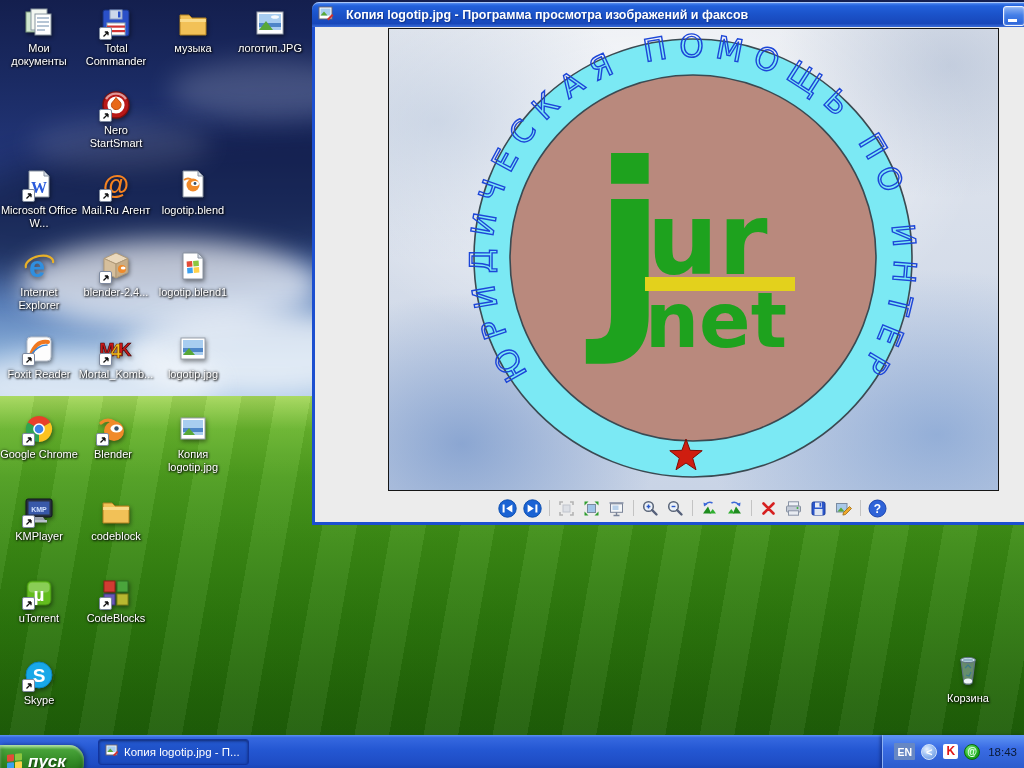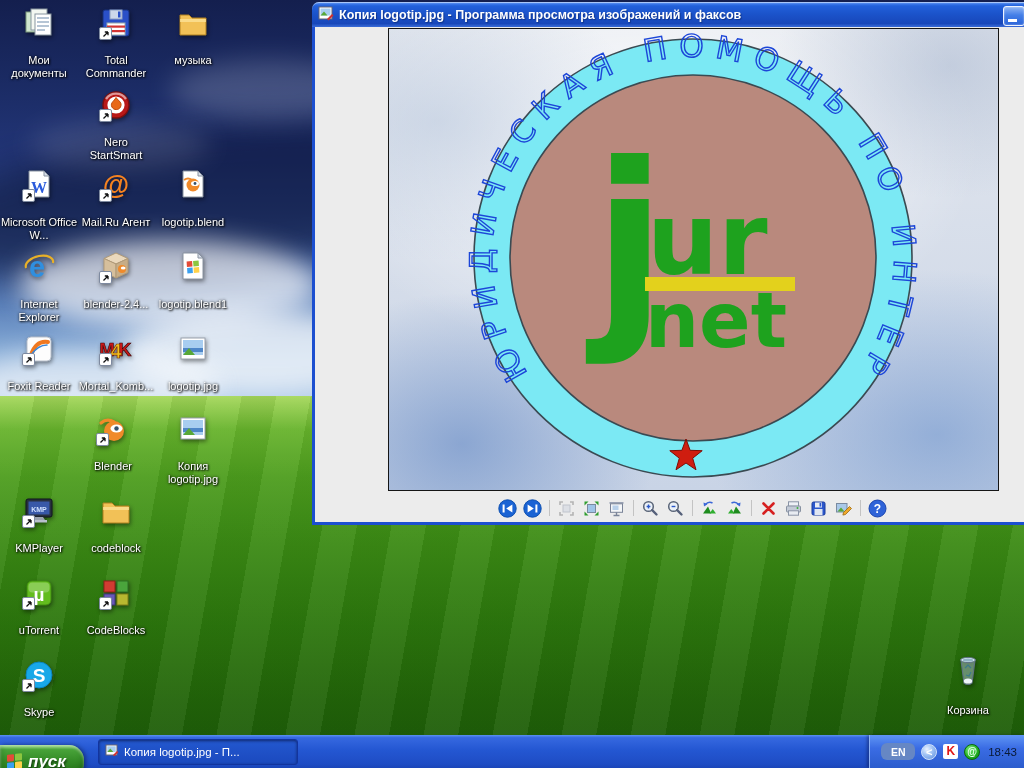--- a/index.html
+++ b/index.html
@@ -12,31 +12,31 @@
   .cloud{position:absolute;border-radius:50%;filter:blur(13px);background:rgba(255,255,255,.8);}
   .darkarc{position:absolute;left:-80px;top:128px;width:560px;height:150px;border-radius:50%;
     background:rgba(10,16,50,.55);filter:blur(18px);transform:rotate(-7deg);}
   .grass{position:absolute;left:0;top:396px;width:1024px;height:372px;background:
     repeating-linear-gradient(100deg,rgba(255,255,255,.05) 0 34px,rgba(0,30,0,.06) 34px 68px),
     linear-gradient(180deg,#a6d85c 0%,#67b32c 9%,#4d9d1e 22%,#3b8a14 40%,#2c760d 62%,#226409 82%,#1c5808 100%);}
   
   .dicon{position:absolute;width:78px;display:flex;flex-direction:column;align-items:center;cursor:pointer;}
   .ig{width:34px;height:34px;position:relative;display:flex;align-items:center;justify-content:center;
       filter:drop-shadow(1px 2px 2px rgba(0,0,0,.45));}
-  .lbl{margin-top:14px;font-size:11px;line-height:13px;color:#fff;text-align:center;
+  .lbl{margin-top:2px;font-size:11px;line-height:13px;color:#fff;text-align:center;
       text-shadow:1px 1px 2px #000,0 0 3px rgba(0,0,0,.9);max-width:82px;}
   .sc{position:absolute;left:0;bottom:0;width:11px;height:11px;background:#fff;
       border:1px solid #7e8aa0;border-radius:2px;display:flex;align-items:center;justify-content:center;}
   
   .window{position:absolute;left:312px;top:2px;width:760px;height:523px;}
   .tbar{position:absolute;left:0;top:0;right:0;height:25px;border-radius:7px 7px 0 0;
     background:linear-gradient(180deg,#82aef6 0%,#3a77e8 8%,#2260da 16%,#1b53ca 48%,#1847ba 86%,#3useless 100%);
     background:linear-gradient(180deg,#82aef6 0%,#3a77e8 8%,#2260da 16%,#1b53ca 48%,#1847ba 86%,#3a6cd8 100%);
     display:flex;align-items:center;padding:0 6px;box-shadow:inset 0 1px 0 rgba(255,255,255,.4);}
-  .ttl{color:#fff;font-weight:bold;font-size:12.5px;margin-left:5px;white-space:nowrap;
+  .ttl{color:#fff;font-weight:bold;font-size:12.5px;margin-left:12px;white-space:nowrap;
     text-shadow:1px 1px 1px #10358c;}
   .minbtn{position:absolute;left:691px;top:4px;width:20px;height:18px;border-radius:3px;
     border:1px solid #eef3ff;background:linear-gradient(180deg,#8fb4f4 0%,#447fe8 45%,#2a63d8 100%);
     box-shadow:inset 0 0 2px rgba(255,255,255,.6);}
   .minbtn i{position:absolute;left:4px;bottom:3px;width:9px;height:3px;background:#fff;}
   .wbody{position:absolute;top:25px;left:0;right:0;bottom:0;background:#ececec;
     border-left:3px solid #1c4fd0;border-right:3px solid #1c4fd0;border-bottom:3px solid #1c4fd0;}
   .photo{position:absolute;left:73px;top:1px;width:609px;height:461px;border:1px solid #151515;
     background:
      radial-gradient(270px 210px at 12% 90%,rgba(104,140,198,.65),rgba(104,140,198,0) 72%),
@@ -52,29 +52,29 @@
   
   .taskbar{position:absolute;left:0;top:735px;width:1024px;height:33px;
     background:linear-gradient(180deg,#5a92f2 0%,#3668e0 8%,#2457d2 45%,#1e4cc4 88%,#1a45b8 100%);}
   .start{position:absolute;left:0;top:10px;width:84px;height:33px;border-radius:0 15px 15px 0;cursor:pointer;
     background:linear-gradient(180deg,#7fd06a 0%,#48a339 14%,#338a26 50%,#27771a 82%,#1e650f 100%);
     box-shadow:inset 0 2px 3px rgba(255,255,255,.45),inset 0 -4px 6px rgba(0,45,0,.4),2px 0 4px rgba(0,0,20,.4);
     display:flex;align-items:center;gap:6px;padding:0 14px 0 7px;box-sizing:border-box;}
   .stxt{color:#fff;font-weight:bold;font-style:italic;font-size:17px;text-shadow:1px 2px 2px rgba(0,0,0,.55);}
   .flag{display:grid;grid-template-columns:7px 7px;grid-template-rows:7px 7px;gap:1px;transform:skewY(-6deg);}
   .flag b{border-radius:1px;}
-  .taskbtn{position:absolute;left:98px;top:4px;width:200px;height:26px;border-radius:3px;cursor:pointer;
+  .taskbtn{position:absolute;left:98px;top:4px;width:151px;height:26px;border-radius:3px;cursor:pointer;
     background:linear-gradient(180deg,#2358cf,#1b49be);border:1px solid #12349e;box-sizing:border-box;
     box-shadow:inset 0 1px 3px rgba(0,0,30,.55);display:flex;align-items:center;gap:5px;padding:0 6px;}
   .ttxt{color:#fff;font-size:11.5px;white-space:nowrap;overflow:hidden;text-overflow:ellipsis;}
   .tray{position:absolute;right:0;top:0;height:33px;display:flex;align-items:center;gap:6px;
     padding:0 7px 0 11px;background:linear-gradient(180deg,#5f95f4 0%,#3a6ce4 40%,#2b5ccd 100%);
     border-left:1px solid #8fb2f4;box-shadow:-2px 0 3px rgba(0,0,40,.35);}
-  .lang{width:34px;height:17px;background:#6687c4;color:#fff;font-size:10.5px;font-weight:bold;
-    display:flex;align-items:center;justify-content:center;border-radius:6px;}
+  .lang{width:21px;height:17px;background:#6687c4;color:#fff;font-size:10.5px;font-weight:bold;
+    display:flex;align-items:center;justify-content:center;border-radius:1px;}
   .chev{width:16px;height:16px;border-radius:50%;color:#fff;font-weight:bold;font-size:11px;
     background:radial-gradient(circle at 35% 30%,#eaf3ff,#9dc0f4 45%,#5e8ede);border:1px solid #cfe0fa;
     display:flex;align-items:center;justify-content:center;box-sizing:border-box;}
   .kasp{width:15px;height:15px;background:#fff;border-radius:2px;color:#e01818;font-weight:900;
     font-size:12px;line-height:15px;text-align:center;}
   .magent{width:16px;height:16px;border-radius:50%;color:#eafff0;font-weight:bold;font-size:10px;
     background:radial-gradient(circle at 35% 30%,#7fe87f,#22b422 55%,#0d7d0d);border:1px solid #0a6a0a;
     display:flex;align-items:center;justify-content:center;box-sizing:border-box;}
   .clock{color:#0a1a35;font-size:11.5px;margin-left:2px;}
 </style>
@@ -126,20 +126,32 @@
   <div class="dicon" style="left:154px;top:6px">
     <div class="ig">
         <svg width="34" height="34">
       <path d="M4 9h9l3 3h14v17H4z" fill="#f2c157" stroke="#b08020"></path>
       <path d="M4 13h26v3H4z" fill="#fbe196" opacity=".8"></path>
         </svg>
       </div>
     <div class="lbl">музыка</div>
   </div>
 
+  <div class="dicon" style="left:231px;top:6px">
+    <div class="ig">
+        <svg width="34" height="34">
+      <rect x="4" y="6" width="26" height="22" fill="#fff" stroke="#9aa2ae"></rect>
+      <rect x="6" y="8" width="22" height="16" fill="#a8cdf0"></rect>
+      <rect x="6" y="17" width="22" height="4" fill="#4f86c8"></rect>
+      <path d="M6 24 L13 15 L20 24 Z" fill="#58a838"></path>
+      <ellipse cx="22" cy="11" rx="4" ry="1.8" fill="#fff" opacity=".9"></ellipse>
+        </svg>
+      </div>
+    <div class="lbl">логотип.JPG</div>
+  </div>
 
 
   <div class="dicon" style="left:77px;top:88px">
     <div class="ig">
         <svg width="34" height="34">
       <circle cx="17" cy="17" r="13" fill="#b81818" stroke="#7d0e0e" stroke-width="1.4"></circle>
       <circle cx="17" cy="17" r="8.6" fill="#fff"></circle>
       <path d="M17 9.5c3 4 6.5 5 4.5 9.5c-1.5 3.4-7 3.4-8.6 0c-2-4.3 2.1-5.5 4.1-9.5z" fill="#e86818" stroke="#c04808"></path>
       <path d="M7 11a12 12 0 0 1 20 0" stroke="rgba(255,255,255,.55)" stroke-width="2.4" fill="none"></path>
         </svg>
@@ -279,20 +291,37 @@
         <svg width="34" height="34">
       <rect x="5" y="6" width="24" height="21" fill="#fff" stroke="#9aa2ae"></rect>
       <rect x="7" y="8" width="20" height="15" fill="#a8cdf0"></rect>
       <rect x="7" y="16" width="20" height="4" fill="#4f86c8"></rect>
       <path d="M7 23 L13 16 L19 23 Z" fill="#58a838"></path>
         </svg>
       </div>
     <div class="lbl">logotip.jpg</div>
   </div>
 
+  <div class="dicon" style="left:0px;top:412px">
+    <div class="ig">
+        <svg width="34" height="34">
+      <path d="M17 17L5.7 10.5A13 13 0 0 1 28.3 10.5Z" fill="#e8402a"></path>
+      <path d="M17 17L28.3 10.5A13 13 0 0 1 17 30Z" fill="#fcc320"></path>
+      <path d="M17 17L17 30A13 13 0 0 1 5.7 10.5Z" fill="#30a352"></path>
+      <circle cx="17" cy="17" r="5.8" fill="#fff"></circle>
+      <circle cx="17" cy="17" r="4.3" fill="#3b82e8"></circle>
+        </svg>
+      <span class="sc">
+          <svg width="8" height="8">
+            <path d="M1.5 6.5L6 2M6 2H2.8M6 2V5.2" stroke="#111" stroke-width="1.3" fill="none"></path>
+          </svg>
+        </span>
+      </div>
+    <div class="lbl">Google Chrome</div>
+  </div>
 
   <div class="dicon" style="left:74px;top:412px">
     <div class="ig">
         <svg width="34" height="34">
       <path d="M5 11Q11 6 18 10" stroke="#f08a2a" stroke-width="3.2" fill="none" stroke-linecap="round"></path>
       <circle cx="18" cy="19" r="10" fill="#f08a2a"></circle>
       <ellipse cx="20.5" cy="16.5" rx="6" ry="4" fill="#fff"></ellipse>
       <circle cx="20.5" cy="16.5" r="2.2" fill="#35506a"></circle>
         </svg>
       <span class="sc">

